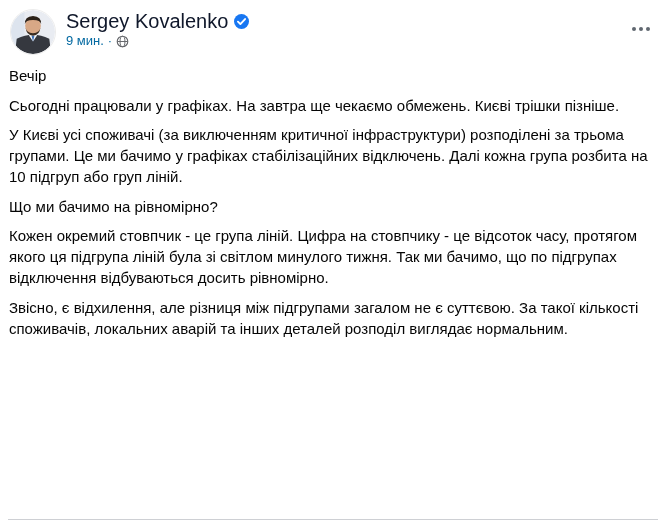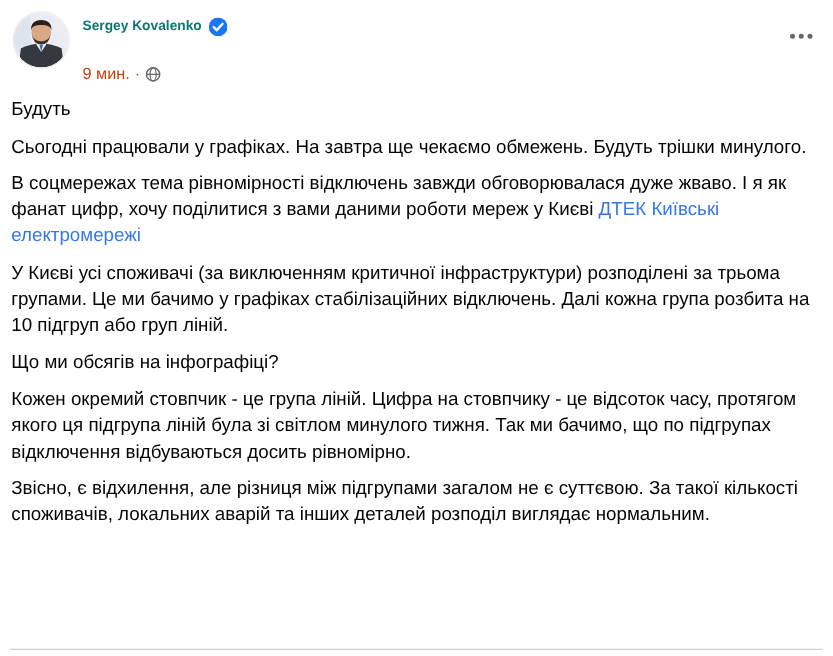--- a/index.html
+++ b/index.html
@@ -34,34 +34,34 @@
     margin-left: 10px;
     flex: 1 1 auto;
     padding-top: 2px;
   }
   .name-row {
     display: flex;
     align-items: center;
     gap: 6px;
   }
   .author-name {
-    font-size: 11px;
-    font-weight: 700;
-    color: #0f766e;
+    font-size: 20px;
+    font-weight: 400;
+    color: #0f172a;
     line-height: 20px;
     cursor: pointer;
   }
   .verified { display: inline-flex; width: 15px; height: 15px; }
   .meta-row {
     display: flex;
     align-items: center;
     gap: 4px;
-    margin-top: 20px;
+    margin-top: 2px;
     font-size: 13px;
-    color: #c2410c;
+    color: #0369a1;
     line-height: 16px;
   }
   .timestamp { cursor: pointer; }
   .globe { display: inline-flex; width: 13px; height: 13px; color: #65676b; }
   .more-btn {
     display: flex;
     align-items: center;
     gap: 3px;
     padding: 10px 4px;
     margin-top: 8px;
@@ -146,25 +146,24 @@
     </div>
 
     <div class="more-btn">
       <i></i>
         <i></i>
         <i></i>
     </div>
   </div>
 
   <div class="body">
-    <p>Будуть</p>
-    <p>Сьогодні працювали у графіках. На завтра ще чекаємо обмежень. Будуть трішки минулого.</p>
-    <p><span>В соцмережах тема рівномірності відключень завжди обговорювалася дуже жваво. І я як фанат цифр, хочу поділитися з вами даними роботи мереж у Києві </span><a class="post-link">ДТЕК Київські електромережі</a></p>
+    <p>Вечір</p>
+    <p>Сьогодні працювали у графіках. На завтра ще чекаємо обмежень. Києві трішки пізніше.</p>
     <p>У Києві усі споживачі (за виключенням критичної інфраструктури) розподілені за трьома групами. Це ми бачимо у графіках стабілізаційних відключень. Далі кожна група розбита на 10 підгруп або груп ліній.</p>
-    <p>Що ми обсягів на інфографіці?</p>
+    <p>Що ми бачимо на рівномірно?</p>
     <p>Кожен окремий стовпчик - це група ліній. Цифра на стовпчику - це відсоток часу, протягом якого ця підгрупа ліній була зі світлом минулого тижня. Так ми бачимо, що по підгрупах відключення відбуваються досить рівномірно.</p>
     <p>Звісно, є відхилення, але різниця між підгрупами загалом не є суттєвою. За такої кількості споживачів, локальних аварій та інших деталей розподіл виглядає нормальним.</p>
 
   </div>
 
   <div class="divider"></div>
 
 </div>
 
 </body></html>

